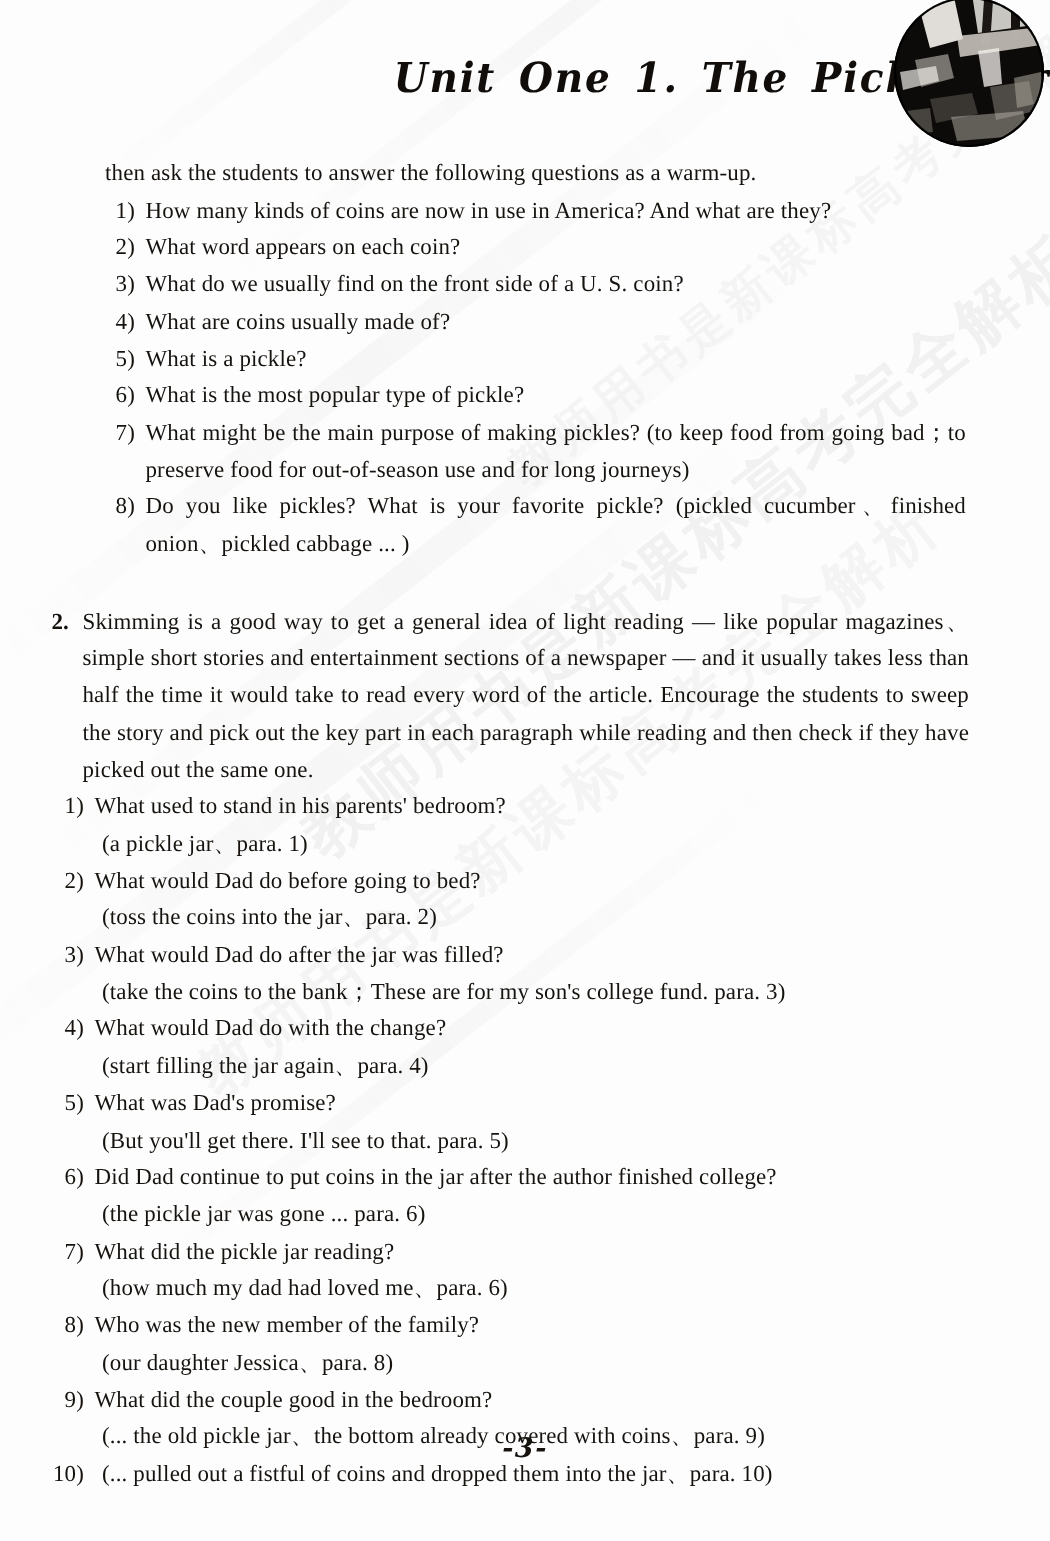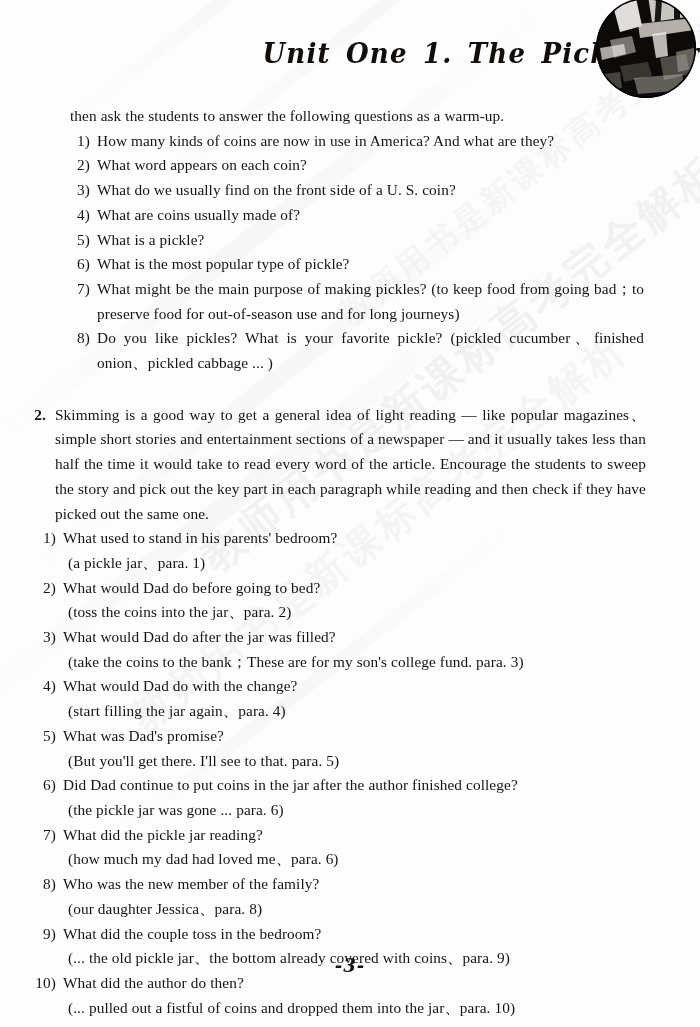--- a/index.html
+++ b/index.html
@@ -307,26 +307,25 @@
         <span>What did the pickle jar reading?</span>
         <span class="answer">(how much my dad had loved me、para. 6)</span>
       </li>
       <li>
         <span class="num">8)</span>
         <span>Who was the new member of the family?</span>
         <span class="answer">(our daughter Jessica、para. 8)</span>
       </li>
       <li>
         <span class="num">9)</span>
-        <span>What did the couple toss in the bedroom?</span>
+        <span>What did the couple good in the bedroom?</span>
         <span class="answer">(... the old pickle jar、the bottom already covered with coins、para. 9)</span>
       </li>
       <li>
         <span class="num">10)</span>
-        <span>What did the author do then?</span>
         <span class="answer">(... pulled out a fistful of coins and dropped them into the jar、para. 10)</span>
       </li>
     </ul>
 
     <div class="gap-lg"></div>
 
   </div>
 
   <div id="footer">
     <span id="page-number">-3-</span>

